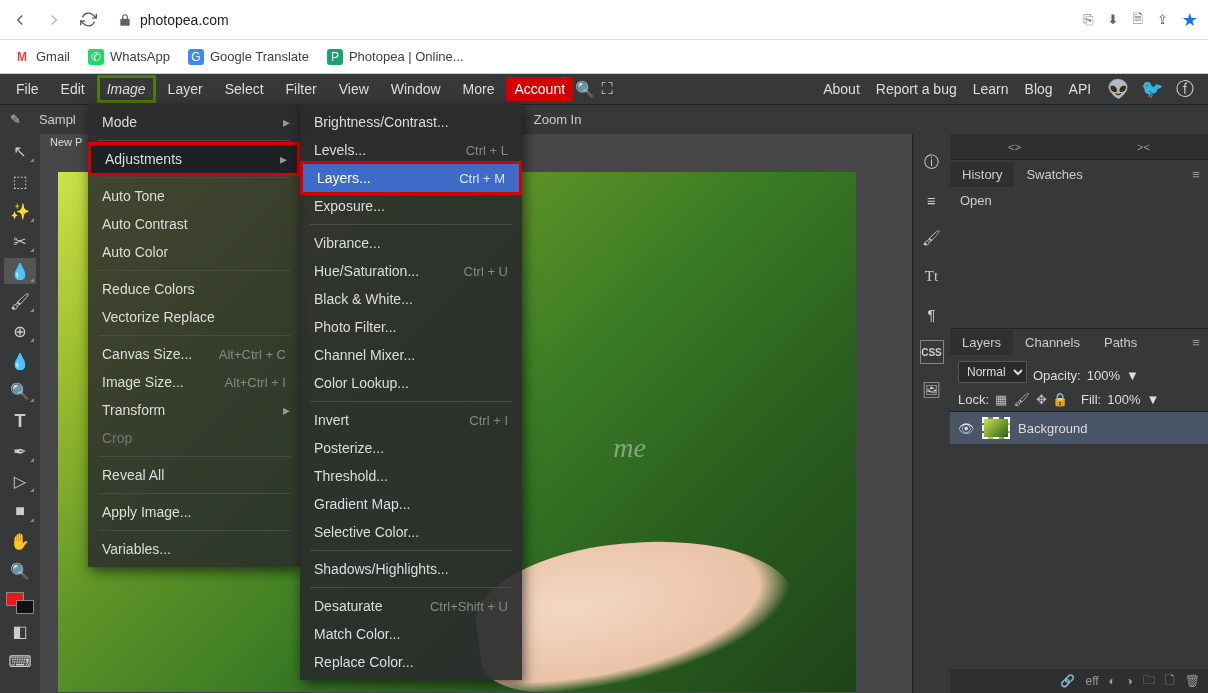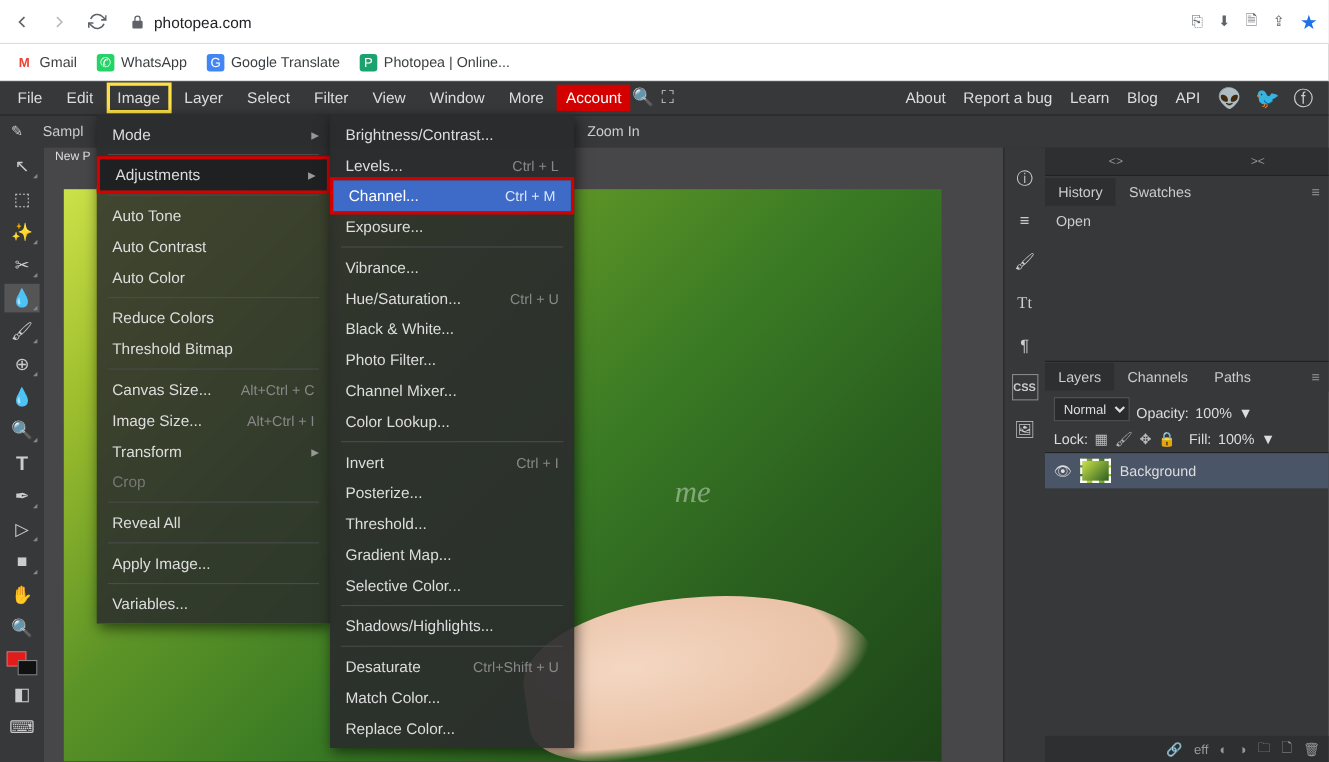--- a/index.html
+++ b/index.html
@@ -20,21 +20,21 @@
 .ico-gmail { background:#fff; color:#ea4335; font-weight:bold;}
 .ico-wa { background:#25d366; color:#fff; border-radius:50%;}
 .ico-gt { background:#4285f4; color:#fff;}
 .ico-pp { background:#1aa36e; color:#fff;}
 
 
 .app { position:relative; width:1208px; height:619px; background:#37383a; }
 
 .menubar { height:30px; background:#37383a; display:flex; align-items:center; padding:0 6px; gap:2px; position:relative; z-index:5;}
 .menubar .mi { padding:6px 10px; color:#ddd; cursor:pointer; font-size:14px;}
-.menubar .mi.hi { border:3px solid #fde047; padding:3px 7px;}
+.menubar .mi.hi { border:3px solid #4d7c0f; padding:3px 7px;font-style:italic;}
 .menubar .mi.acct { background:#d40000; color:#fff; padding:4px 8px;}
 .menubar .right { margin-left:auto; display:flex; gap:16px; align-items:center; font-size:14px;}
 .menubar .social { display:flex; gap:12px; align-items:center; font-size:18px; color:#ccc; padding-right:8px;}
 .mb-icon { width:20px; color:#ccc; font-size:16px; display:flex; align-items:center; justify-content:center; cursor:pointer;}
 
 .options-bar { height:30px; background:#37383a; display:flex; align-items:center; padding:0 10px; gap:18px; color:#ccc; font-size:13px; border-top:1px solid #222; position:relative; z-index:4;}
 
 .body-row { display:flex; height:559px; }
 
 
@@ -303,21 +303,21 @@
         <span class="lab">Auto Contrast</span>
       </div>
     <div class="mrow">
         <span class="lab">Auto Color</span>
       </div>
     <div class="msep"></div>
     <div class="mrow">
         <span class="lab">Reduce Colors</span>
       </div>
     <div class="mrow">
-        <span class="lab">Threshold Bitmap</span>
+        <span class="lab">Vectorize Replace</span>
       </div>
     <div class="msep"></div>
     <div class="mrow">
         <span class="lab">Canvas Size...</span>
         <span class="sc">Alt+Ctrl + C</span>
       </div>
     <div class="mrow">
         <span class="lab">Image Size...</span>
         <span class="sc">Alt+Ctrl + I</span>
       </div>
@@ -345,21 +345,21 @@
   <div class="menu2">
     <div class="mrow">
         <span class="lab">Brightness/Contrast...</span>
       </div>
     <div class="mrow">
         <span class="lab">Levels...</span>
         <span class="sc">Ctrl + L</span>
       </div>
     <div class="red-box">
       <div class="mrow hov">
-          <span class="lab">Channel...</span>
+          <span class="lab">Layers...</span>
           <span class="sc">Ctrl + M</span>
         </div>
     </div>
     <div class="mrow">
         <span class="lab">Exposure...</span>
       </div>
     <div class="msep"></div>
     <div class="mrow">
         <span class="lab">Vibrance...</span>
       </div>

